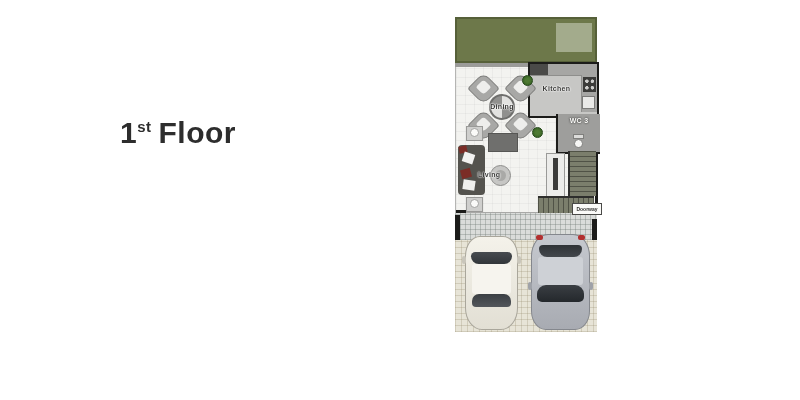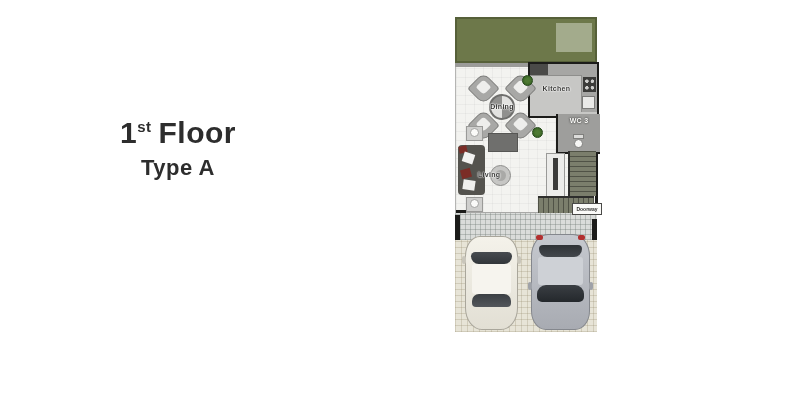--- a/index.html
+++ b/index.html
@@ -157,21 +157,20 @@
 </style>
 </head>
 <body>
 
 <div class="canvas">
 
   <div class="title-block">
     <div class="floor-title">
       <span>1</span><sup>st</sup><span class="floor-word">Floor</span>
     </div>
-    <div class="type-label">Type A</div>
   </div>
 
   <div class="plan">
 
     <div class="garden">
       <div class="patio"></div>
     </div>
     <div class="door-track"></div>
 
     <div class="interior">

